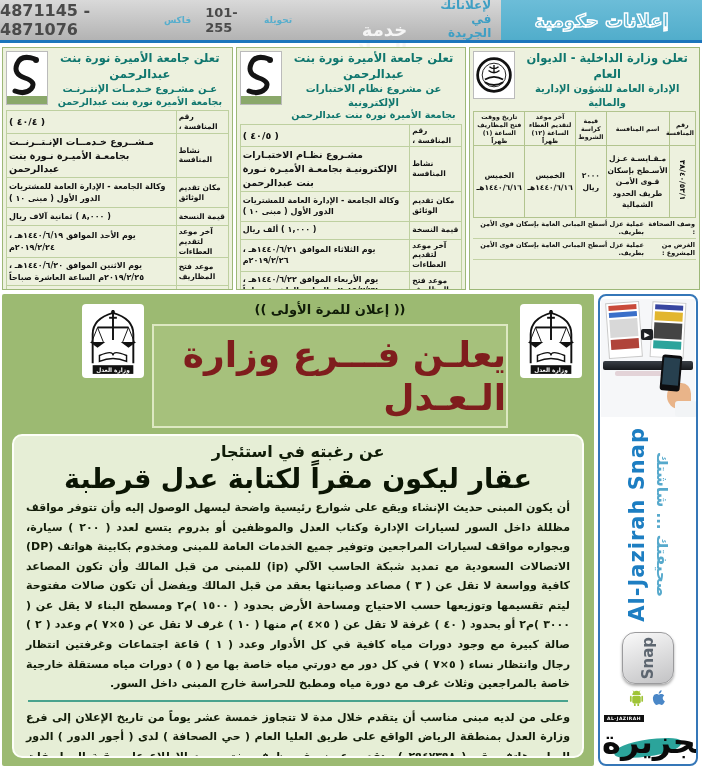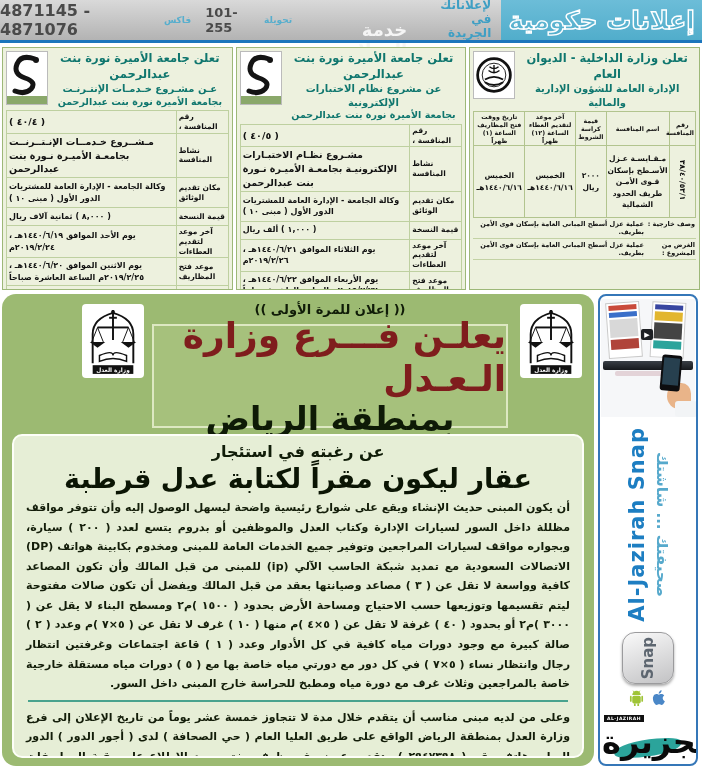--- a/index.html
+++ b/index.html
@@ -6,21 +6,21 @@
   html,body { width:702px; height:768px; background:#fff; overflow:hidden;
     font-family:"DejaVu Sans", sans-serif; font-weight:bold; }
   .page { position:relative; width:702px; height:768px; background:#fff; }
 
   
   .hdr { position:absolute; top:0; left:0; width:702px; height:40px;
     background:linear-gradient(#d9d9d9,#b3b3b3); direction:rtl;
     display:flex; align-items:center; }
   .hdr-brand { width:218px; height:40px; background:linear-gradient(#6cbdd8,#51adcb);
     display:flex; align-items:center; justify-content:center;
-    font-size:25px; color:#fff; letter-spacing:1px;
+    font-size:18px; color:#fff; letter-spacing:1px;
     -webkit-text-fill-color:transparent; -webkit-text-stroke:1.4px #ffffff; }
   .hdr-tag { margin-right:10px; color:#3f9fc4; font-size:12px; line-height:1.15; text-align:right; }
   .hdr-svc { margin-right:22px; color:#f5f5f5; font-size:18px;margin-top:39px; }
   .hdr-phone { margin-right:22px; color:#3c3c3c; font-size:17px; direction:ltr; }
   .hdr-sm { margin-right:14px; color:#57aecd; font-size:9px; }
   .hdr-num { margin-right:4px; color:#4a4a4a; font-size:13px; direction:ltr; }
   .hdr-fax-num { margin-right:4px; color:#4a4a4a; font-size:16px; direction:ltr; }
   .blueline { position:absolute; top:40px; left:0; width:702px; height:3px; background:#1b75bc; }
 
   
@@ -47,21 +47,21 @@
     text-align:center; vertical-align:middle; padding:1px; }
   table.moi th { font-size:6.3px; line-height:1.25; font-weight:bold; }
   table.moi td { font-size:7.5px; line-height:1.55; }
   .vnum { writing-mode:vertical-rl; font-size:7.5px; letter-spacing:1px; margin:auto; }
   .moi-note { direction:rtl; display:flex; gap:3px; border-bottom:1px solid #c3d2a4;
     padding:2px 1px; font-size:6.5px; color:#111; }
   .moi-note .nlbl { flex:0 0 48px; }
 
   
   .justice { position:absolute; top:294px; left:2px; width:592px; height:472px;
-    background:#9cba72; border-radius:14px; direction:rtl; }
+    background:#9cba72; border-radius:2px; direction:rtl; }
   .j-logo { position:absolute; top:10px; width:62px; height:74px;
     background:#fff; border-radius:4px; padding:1px; }
   .j-logo.right { right:12px; }
   .j-logo.left  { left:80px; }
   .j-first { position:absolute; top:8px; right:88px; width:352px; text-align:center;
     font-size:13px; color:#101c08; }
   .j-titlebox { position:absolute; top:30px; right:86px; width:356px; height:104px;
     background:#a6c17c; border:2px solid #dde8c2; display:flex; flex-direction:column;
     align-items:center; justify-content:center; }
   .j-title1 { font-size:36px; line-height:1.2; color:#7f1d1d; }
@@ -164,21 +164,21 @@
         <tr style="height:72px">
           <td><span class="vnum">٣٨/٤٠/٥٣/١</span></td>
           <td>مـقـايسـة عـزل الأسـطح بإسكان قـوى الأمـن طريف الحدود الشمالية</td>
           <td>٢٠٠٠ ريال</td>
           <td>الخميس ١٤٤٠/٦/١٦هـ</td>
           <td>الخميس ١٤٤٠/٦/١٦هـ</td>
         </tr>
       </tbody>
         </table>
       <div class="moi-note">
-        <span class="nlbl">وصف خارجية :</span>
+        <span class="nlbl">وصف الصحافة :</span>
         <span>عملية عزل أسطح المباني العامة بإسكان قوى الأمن بطريف.</span>
       </div>
       <div class="moi-note">
         <span class="nlbl">الغرض من المشروع :</span>
         <span>عملية عزل أسطح المباني العامة بإسكان قوى الأمن بطريف.</span>
       </div>
 
     </div>
 
     <div class="ad">
@@ -309,21 +309,20 @@
         <path d="M17 52 Q31 46 31 52 Q31 46 45 52 V58 Q31 52 17 58 Z" fill="none" stroke="#111" stroke-width="1.5"></path>
         <rect x="10" y="62" width="42" height="9" fill="#111"></rect>
         <text x="31" y="69" font-size="6" fill="#fff" text-anchor="middle" font-family="DejaVu Sans">وزارة العدل</text>
       </svg>
     </div>
 
     <div class="j-first">(( إعلان للمرة الأولى ))</div>
 
     <div class="j-titlebox">
       <div class="j-title1">يعلـن فـــرع وزارة الـعـدل</div>
-      <div class="j-title2">بمنطقة الرياض</div>
     </div>
 
     <div class="j-content">
       <div class="j-sub">عن رغبته في استئجار</div>
       <div class="j-headline">عقار ليكون مقراً لكتابة عدل قرطبة</div>
       <div class="j-para">أن يكون المبنى حديث الإنشاء ويقع على شوارع رئيسية واضحة ليسهل الوصول إليه وأن تتوفر مواقف مظللة داخل السور لسيارات الإدارة وكتاب العدل والموظفين أو بدروم يتسع لعدد ( ٢٠٠ ) سيارة، وبجواره مواقف لسيارات المراجعين وتوفير جميع الخدمات العامة للمبنى ومخدوم بكابينة هواتف (DP) الاتصالات السعودية مع تمديد شبكة الحاسب الآلي (ip) للمبنى من قبل المالك وأن تكون المصاعد كافية وواسعة لا تقل عن ( ٣ ) مصاعد وصيانتها بعقد من قبل المالك ويفضل أن تكون صالات مفتوحة ليتم تقسيمها وتوزيعها حسب الاحتياج ومساحة الأرض بحدود ( ١٥٠٠ )م٢ ومسطح البناء لا يقل عن ( ٣٠٠٠ )م٢ أو بحدود ( ٤٠ ) غرفة لا تقل عن ( ٥×٤ )م منها ( ١٠ ) غرف لا تقل عن ( ٥×٧ )م وعدد ( ٢ ) صالة كبيرة مع وجود دورات مياه كافية في كل الأدوار وعدد ( ١ ) قاعة اجتماعات وغرفتين انتظار رجال وانتظار نساء ( ٥×٧ ) في كل دور مع دورتي مياه خاصة بها مع ( ٥ ) دورات مياه مستقلة خارجية خاصة بالمراجعين وثلاث غرف مع دورة مياه ومطبخ للحراسة خارج المبنى داخل السور.</div>
       <div class="j-div"></div>
       <div class="j-para">وعلى من لديه مبنى مناسب أن يتقدم خلال مدة لا تتجاوز خمسة عشر يوماً من تاريخ الإعلان إلى فرع وزارة العدل بمنطقة الرياض الواقع على طريق العليا العام ( حي الصحافة ) لدى ( أجور الدور ) الدور السابع هاتف رقم ( ٢٩٤٧٣٩٨ ) وتقديم عرضه في ظرف مختوم بعد الاطلاع على بقية المواصفات والشروط لدى الفرع.</div>
     </div>
   </div>

